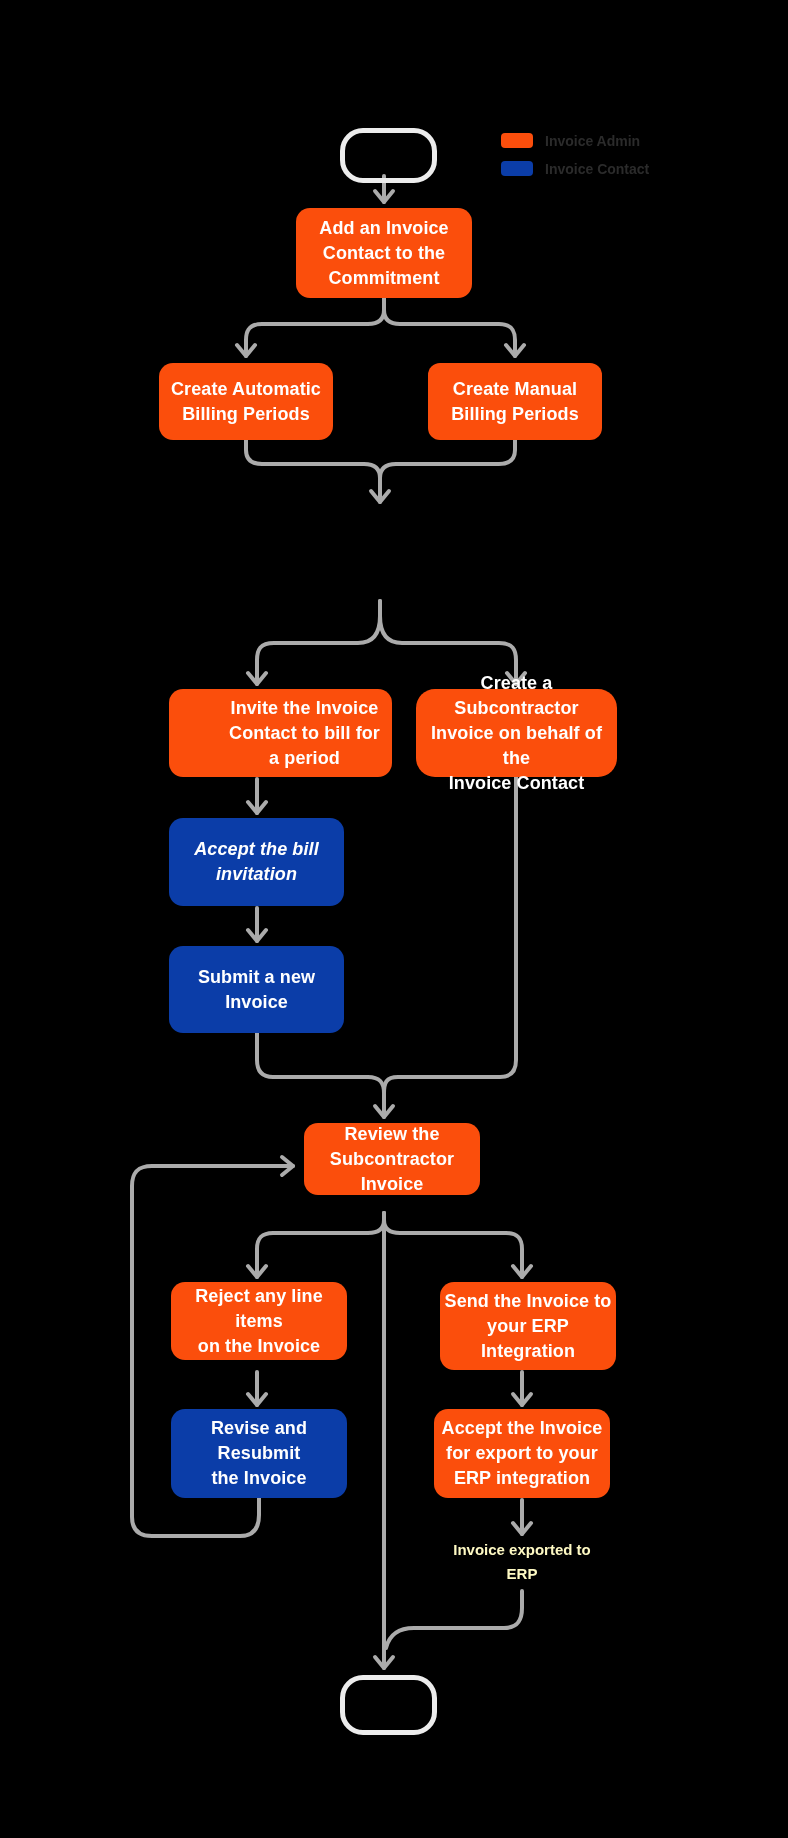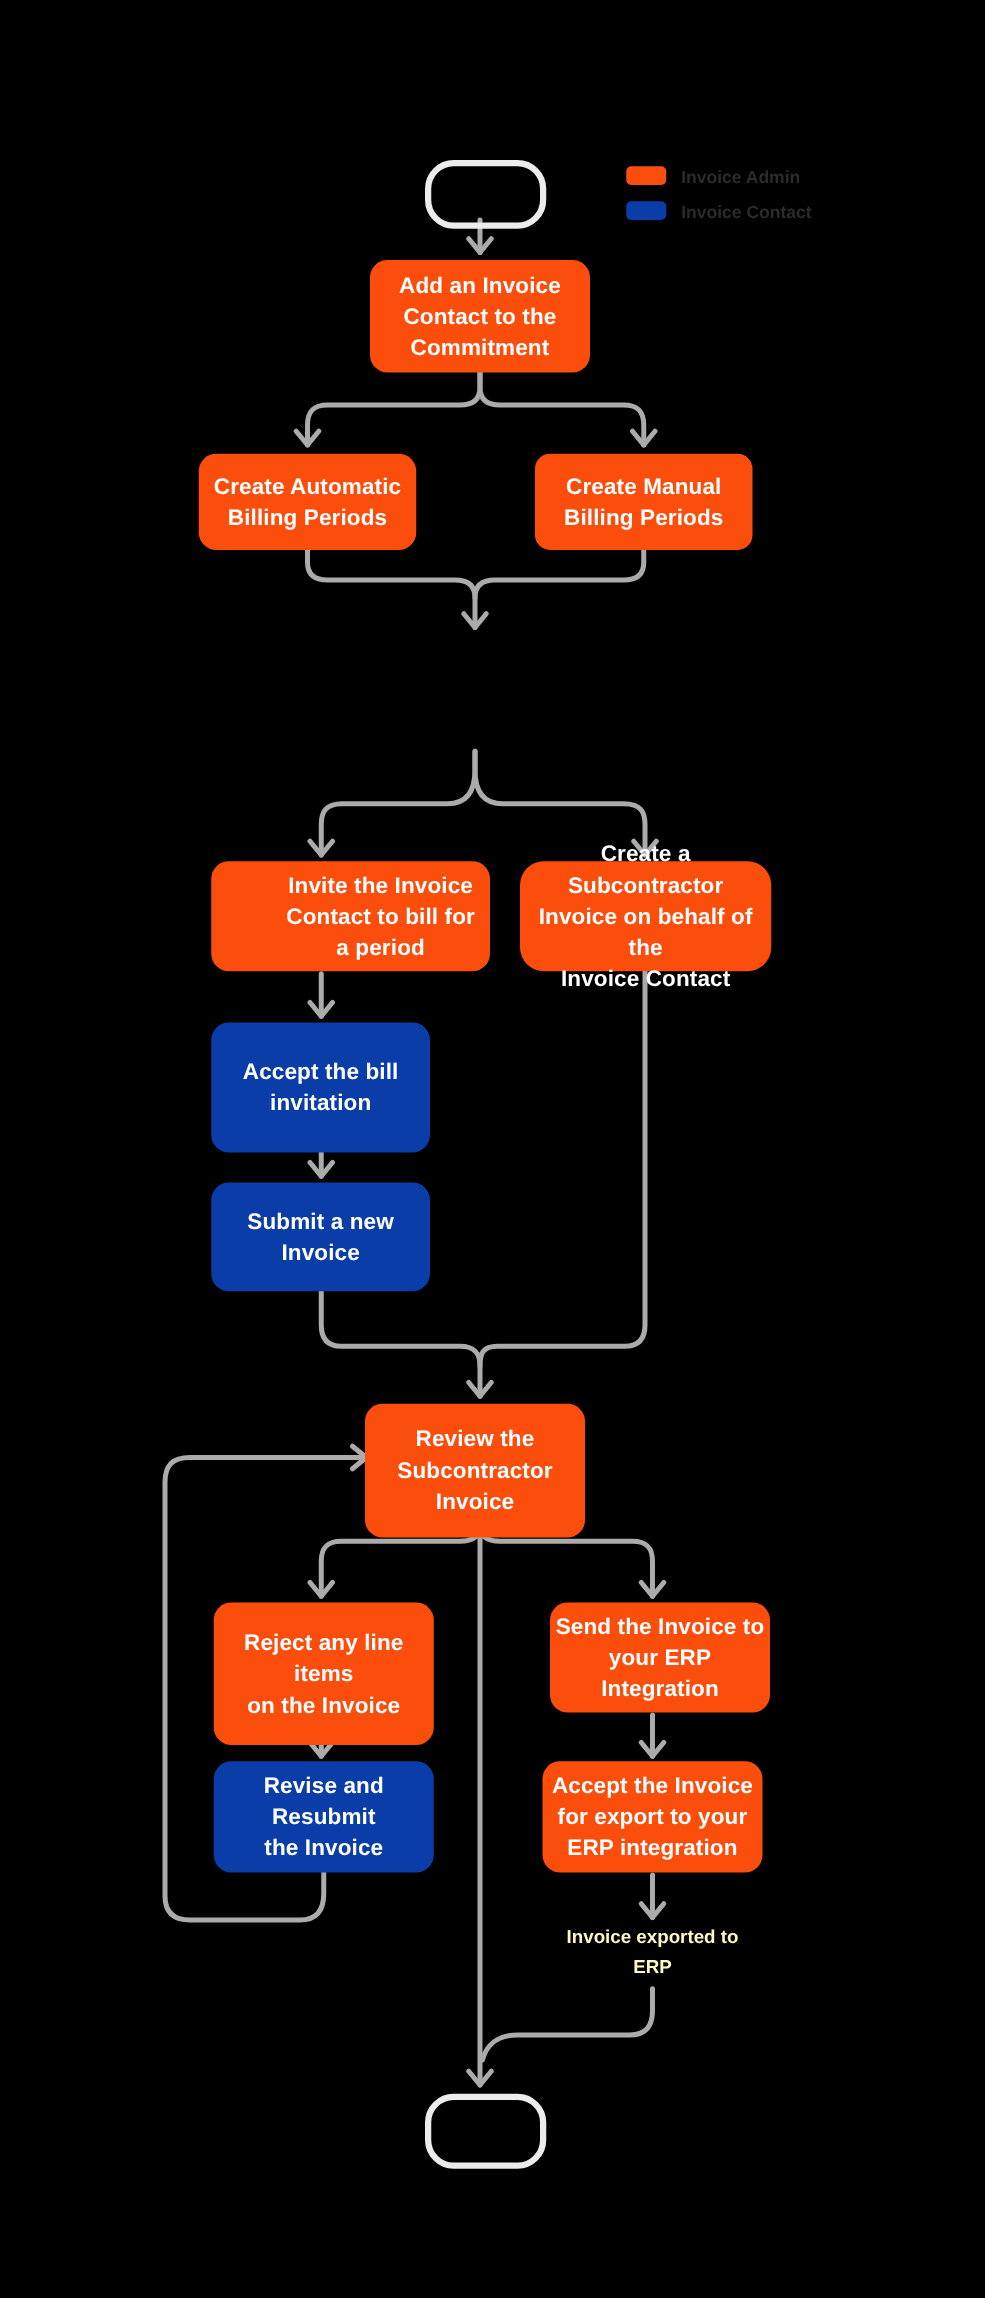--- a/index.html
+++ b/index.html
@@ -28,24 +28,24 @@
   .annotation{
     position:absolute;color:#fef9c3;font-weight:600;font-size:15px;line-height:24px;
     text-align:center;white-space:pre-line;
   }
   
   .pos-add{left:296px;top:208px;width:176px;height:90px;}
   .pos-auto{left:159px;top:363px;width:174px;height:77px;}
   .pos-manual{left:428px;top:363px;width:174px;height:77px;border-radius:12px;}
   .pos-invite{left:169px;top:689px;width:175px;height:88px;padding-left:48px;}
   .pos-createsub{left:416px;top:689px;width:201px;height:88px;border-radius:19px;}
-  .pos-acceptbill{left:169px;top:818px;width:175px;height:104px;}
+  .pos-acceptbill{left:169px;top:818px;width:175px;height:88px;font-style:italic;}
   .pos-submit{left:169px;top:946px;width:175px;height:87px;}
-  .pos-review{left:292px;top:1123px;width:176px;height:107px;}
-  .pos-reject{left:171px;top:1282px;width:176px;height:114px;}
+  .pos-review{left:304px;top:1123px;width:176px;height:72px;}
+  .pos-reject{left:171px;top:1282px;width:176px;height:78px;}
   .pos-send{left:440px;top:1282px;width:176px;height:88px;}
   .pos-revise{left:171px;top:1409px;width:176px;height:89px;}
   .pos-acceptexp{left:434px;top:1409px;width:176px;height:89px;}
   .pos-start{left:340px;top:128px;width:87px;height:45px;}
   .pos-end{left:340px;top:1675px;width:87px;height:50px;}
   .pos-exported{left:430px;top:1538px;width:184px;}
 </style>
 </head>
 <body>
 

